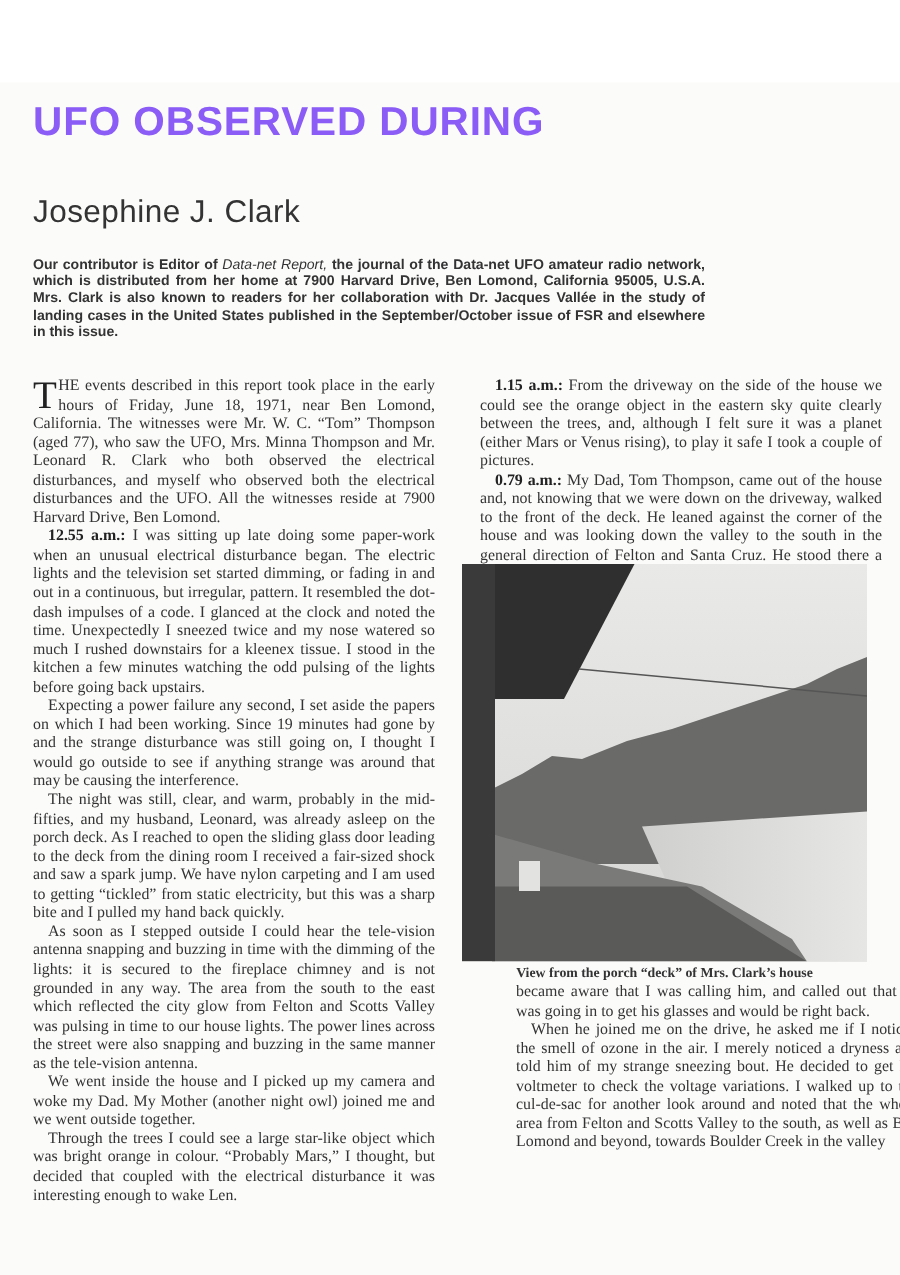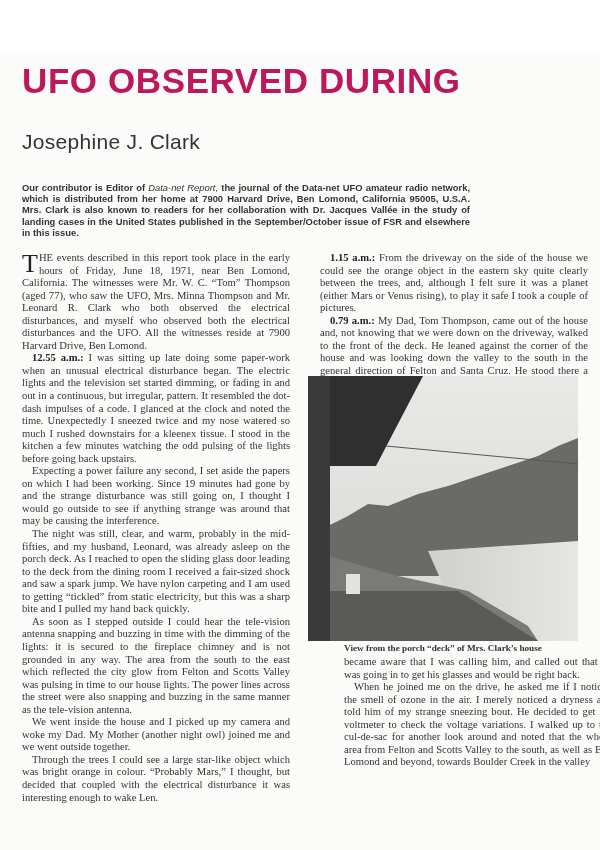--- a/index.html
+++ b/index.html
@@ -9,30 +9,30 @@
     font-family:"Liberation Serif", serif;
     color:#2a2a2a;
   }
   .page {
     position:absolute; left:0; top:55px; width:600px; height:795px;
     background:#fbfbfa;
   }
   .title {
     position:absolute; left:22px; top:66px; width:560px;
     font-family:"Liberation Sans", sans-serif; font-weight:bold;
-    font-size:35px; line-height:30px; letter-spacing:0.6px;
-    color:#be185d; margin:0;
+    font-size:27px; line-height:30px; letter-spacing:0.6px;
+    color:#8b5cf6; margin:0;
   }
   .author {
     position:absolute; left:22px; top:130px;
     font-family:"Liberation Sans", sans-serif; 
     font-size:21px; line-height:24px; color:#333; letter-spacing:0.3px;
   }
   .intro {
-    position:absolute; left:22px; top:182px; width:448px;
+    position:absolute; left:22px; top:170px; width:448px;
     font-family:"Liberation Sans", sans-serif; font-weight:bold;
     font-size:9.4px; line-height:11.2px; color:#333; text-align:justify;
   }
   .intro em { font-weight:normal; font-style:italic; }
   .col {
     position:absolute; top:252px; width:268px;
     font-size:10.6px; line-height:12.55px; text-align:justify; color:#333;
   }
   .col-left { left:22px; }
   .col-right { left:320px; }

